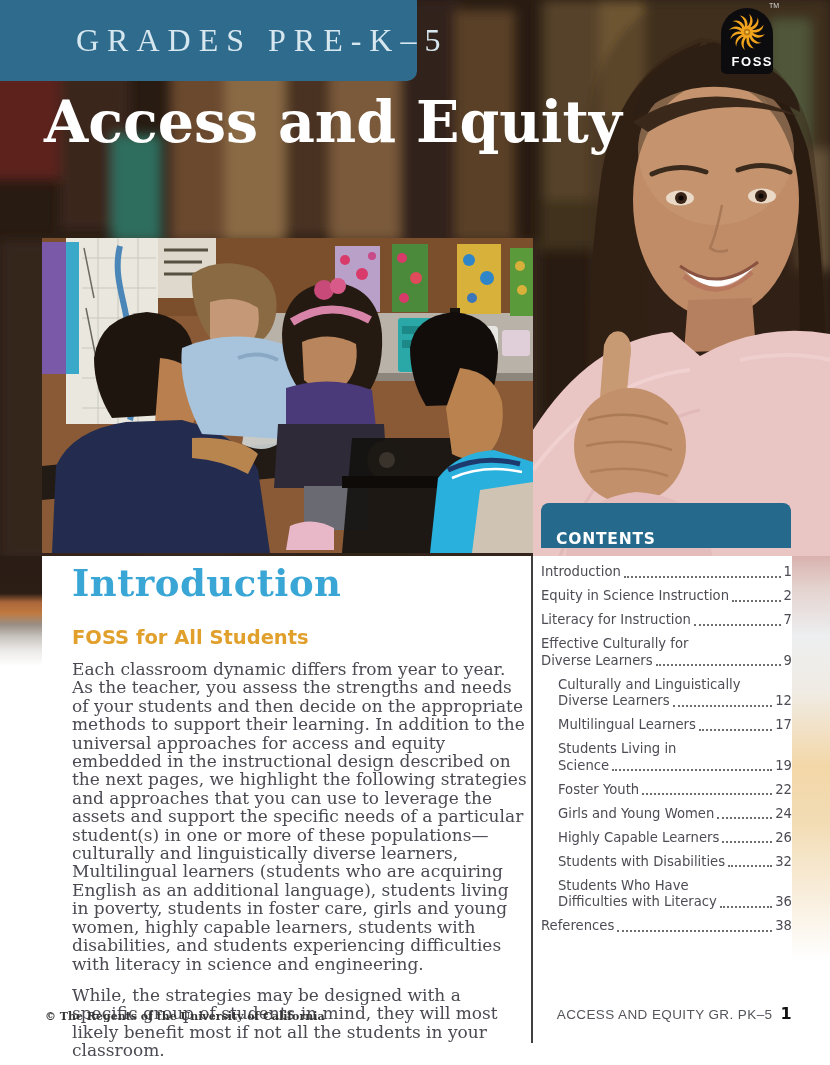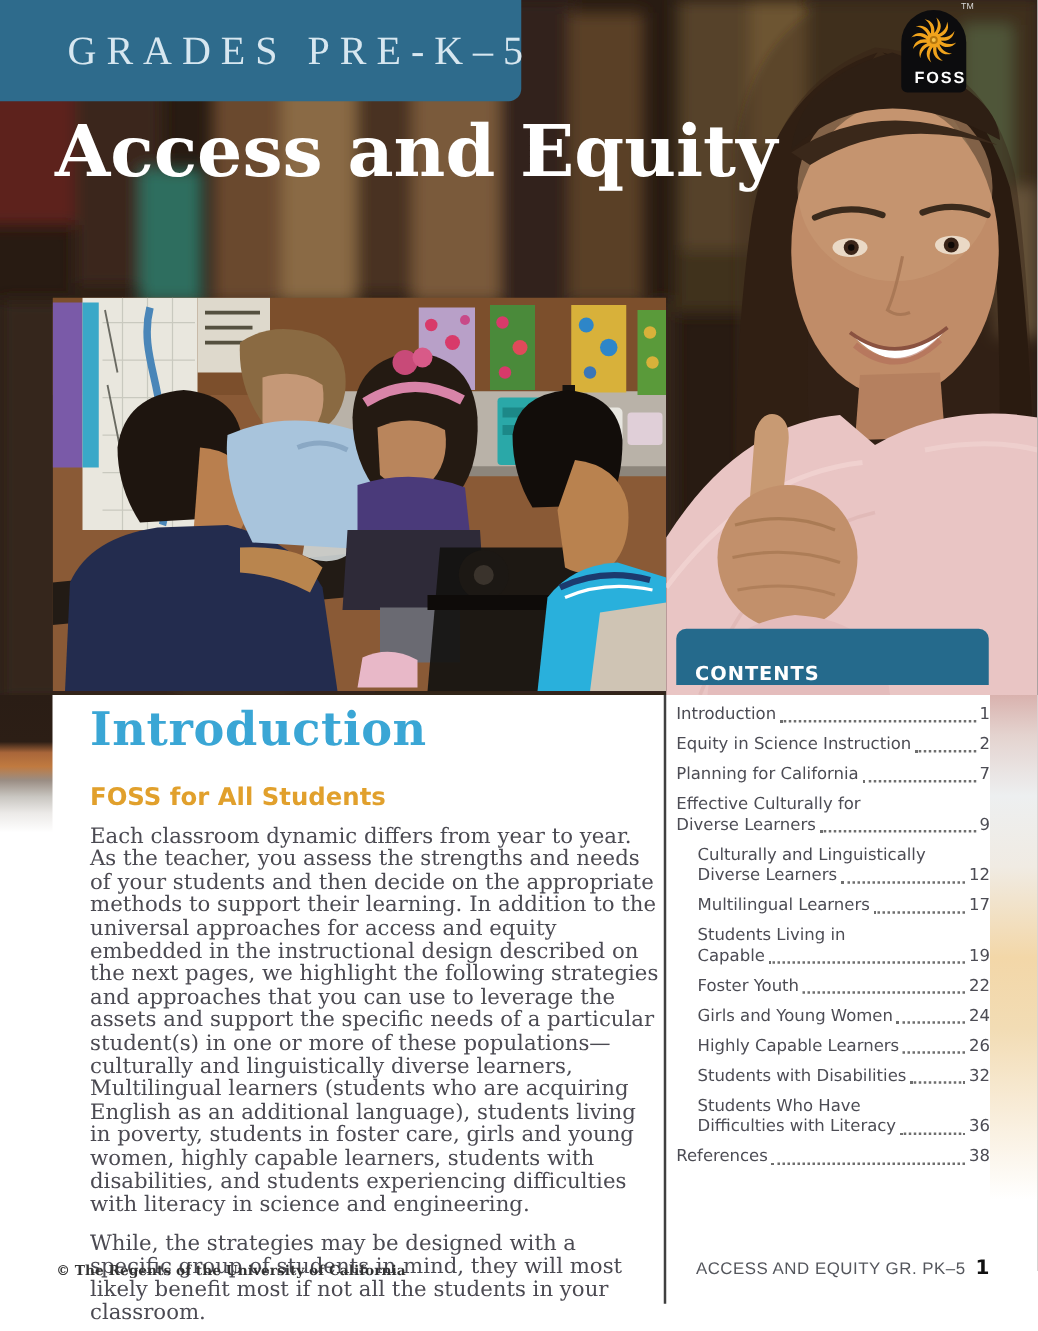--- a/index.html
+++ b/index.html
@@ -7,21 +7,21 @@
         font-family:"DejaVu Serif",serif;}
 
   
   .hero{position:absolute;left:0;top:0;width:830px;height:556px;background:#241811;overflow:hidden;}
   .hero svg{position:absolute;left:0;top:0;}
 
   
   .banner{position:absolute;left:0;top:0;width:417px;height:81px;background:#2e6b8c;
           border-radius:0 0 10px 0;display:flex;align-items:center;}
   .banner span{font-family:"Liberation Serif",serif;font-weight:400;font-size:32px;
-          letter-spacing:8px;color:#d7e7f0;padding-left:54px;white-space:nowrap;}
+          letter-spacing:8px;color:#d7e7f0;padding-left:76px;white-space:nowrap;}
 
   
   .title{position:absolute;left:44px;top:88px;margin:0;font-family:"DejaVu Serif",serif;
          font-weight:bold;font-size:57px;color:#ffffff;letter-spacing:0;white-space:nowrap;}
 
   
   .foss{position:absolute;left:719px;top:2px;width:60px;height:76px;}
   .foss .arch{position:absolute;left:2px;top:6px;width:52px;height:66px;background:#0c0c0e;
           border-radius:26px 26px 5px 5px;}
   .foss .sun{position:absolute;left:8px;top:10px;width:40px;height:40px;}
@@ -302,21 +302,21 @@
       </div>
       <div class="toc-entry">
         <div class="toc-row">
           <span class="lbl">Equity in Science Instruction</span>
           <span class="dots"></span>
           <span class="num">2</span>
         </div>
       </div>
       <div class="toc-entry">
         <div class="toc-row">
-          <span class="lbl">Planning for California</span>
+          <span class="lbl">Literacy for Instruction</span>
           <span class="dots"></span>
           <span class="num">7</span>
         </div>
       </div>
       <div class="toc-entry">
         <div class="toc-line">Effective Culturally for</div>
         <div class="toc-row">
           <span class="lbl">Diverse Learners</span>
           <span class="dots"></span>
           <span class="num">9</span>
@@ -333,21 +333,21 @@
       <div class="toc-entry sub">
         <div class="toc-row">
           <span class="lbl">Multilingual Learners</span>
           <span class="dots"></span>
           <span class="num">17</span>
         </div>
       </div>
       <div class="toc-entry sub">
         <div class="toc-line">Students Living in</div>
         <div class="toc-row">
-          <span class="lbl">Capable</span>
+          <span class="lbl">Science</span>
           <span class="dots"></span>
           <span class="num">19</span>
         </div>
       </div>
       <div class="toc-entry sub">
         <div class="toc-row">
           <span class="lbl">Foster Youth</span>
           <span class="dots"></span>
           <span class="num">22</span>
         </div>

